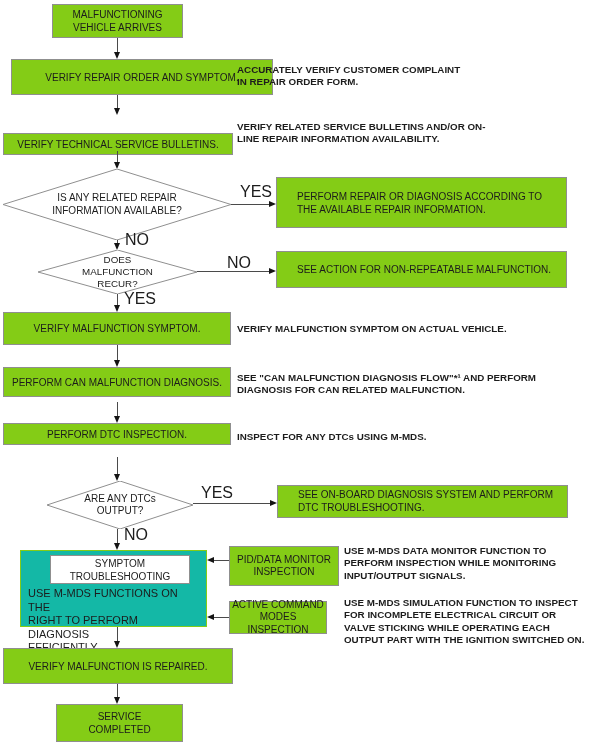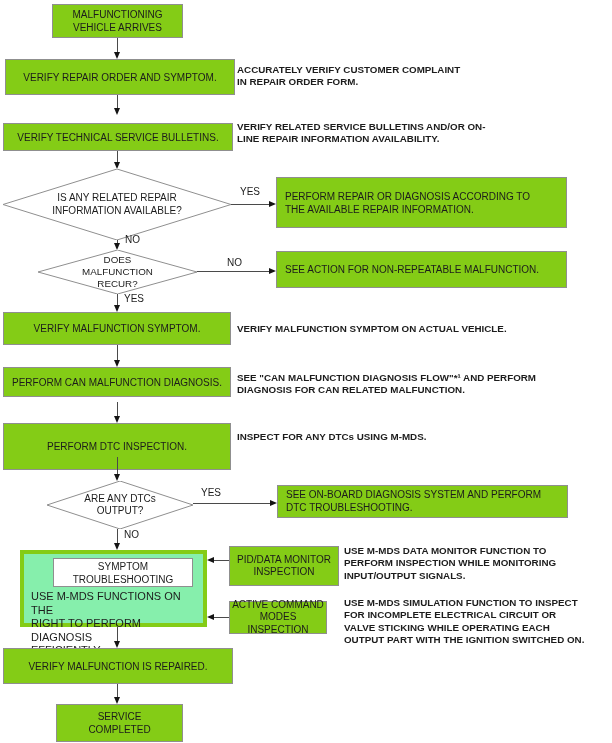--- a/index.html
+++ b/index.html
@@ -4,60 +4,60 @@
 <style>
   * { margin:0; padding:0; box-sizing:border-box; }
   html,body { background:#fff; }
   body { width:612px; height:743px; position:relative; overflow:hidden;
          font-family:"Liberation Sans","DejaVu Sans",sans-serif; color:#1c1c1c; }
   .canvas { position:absolute; left:0; top:0; width:612px; height:743px; background:#fff; }
 
   .box { position:absolute; border:1px solid #8f8f8f; background:#84cc16;
          display:flex; align-items:center; justify-content:center;
          text-align:center; font-size:10px; line-height:13px; white-space:pre-line; }
-  .box.leftpad { justify-content:flex-start; text-align:left; padding-left:8px; }
+  .box.leftpad { justify-content:flex-start; text-align:left; padding-left:20px; }
 
   .note { position:absolute; font-size:9.8px; line-height:12.4px; white-space:pre-line;font-weight:bold; }
-  .lbl  { position:absolute; font-size:10px; line-height:10px; }
+  .lbl  { position:absolute; font-size:16px; line-height:10px; }
 
   .diamond { position:absolute; }
   .diamond svg { position:absolute; left:0; top:0; width:100%; height:100%; display:block; }
   .diamond .dtext { position:absolute; left:0; top:0; right:0; bottom:0;
         display:flex; align-items:center; justify-content:center;
         text-align:center; font-size:10px; line-height:12.5px; white-space:pre-line; }
 
   .av { position:absolute; width:1px; background:#4a4a4a; }
   .av::after { content:""; position:absolute; left:-3px; bottom:-7px; width:0; height:0;
         border-left:3.5px solid transparent; border-right:3.5px solid transparent;
         border-top:7px solid #141414; }
   .ah { position:absolute; height:1px; background:#4a4a4a; }
   .ah.r::after { content:""; position:absolute; right:-7px; top:-3px; width:0; height:0;
         border-top:3.5px solid transparent; border-bottom:3.5px solid transparent;
         border-left:7px solid #141414; }
   .ah.l::before { content:""; position:absolute; left:-7px; top:-3px; width:0; height:0;
         border-top:3.5px solid transparent; border-bottom:3.5px solid transparent;
         border-right:7px solid #141414; }
 
-  .bigbox { position:absolute; border:4px solid #84cc16; background:#86efac; }
+  .bigbox { position:absolute; border:1px solid #84cc16; background:#14b8a6; }
   .innerbox { position:absolute; border:1px solid #8f8f8f; background:#fff;
         display:flex; align-items:center; justify-content:center;
         text-align:center; font-size:10px; line-height:13px; white-space:pre-line; }
   .bigbody { position:absolute; font-size:11px; line-height:13.5px; white-space:pre-line; }
 </style>
 </head>
 <body>
 
 <div class="canvas">
 
   <div class="box" style="left:52px;top:4px;width:131px;height:34px">MALFUNCTIONING
 VEHICLE ARRIVES</div>
 
-  <div class="box" style="left:5px;top:59px;width:230px;height:36px">VERIFY REPAIR ORDER AND SYMPTOM.</div>
+  <div class="box" style="left:11px;top:59px;width:262px;height:36px">VERIFY REPAIR ORDER AND SYMPTOM.</div>
 
-  <div class="box" style="left:3px;top:123px;width:230px;height:28px">VERIFY TECHNICAL SERVICE BULLETINS.</div>
+  <div class="box" style="left:3px;top:133px;width:230px;height:22px">VERIFY TECHNICAL SERVICE BULLETINS.</div>
 
   <div class="diamond" style="left:3px;top:169px;width:228px;height:71px">
     <svg viewBox="0 0 100 100" preserveAspectRatio="none">
       <polygon points="50,0 100,50 50,100 0,50" fill="#ffffff" stroke="#8f8f8f" vector-effect="non-scaling-stroke"></polygon>
     </svg>
     <div class="dtext">IS ANY RELATED REPAIR
 INFORMATION AVAILABLE?</div>
   </div>
 
   <div class="diamond" style="left:38px;top:250px;width:159px;height:44px">
@@ -66,21 +66,21 @@
     </svg>
     <div class="dtext" style="font-size:9.8px;line-height:12px">DOES
 MALFUNCTION
 RECUR?</div>
   </div>
 
   <div class="box" style="left:3px;top:312px;width:228px;height:33px">VERIFY MALFUNCTION SYMPTOM.</div>
 
   <div class="box" style="left:3px;top:367px;width:228px;height:30px">PERFORM CAN MALFUNCTION DIAGNOSIS.</div>
 
-  <div class="box" style="left:3px;top:423px;width:228px;height:47px">PERFORM DTC INSPECTION.</div>
+  <div class="box" style="left:3px;top:423px;width:228px;height:22px">PERFORM DTC INSPECTION.</div>
 
   <div class="diamond" style="left:47px;top:481px;width:146px;height:48px">
     <svg viewBox="0 0 100 100" preserveAspectRatio="none">
       <polygon points="50,0 100,50 50,100 0,50" fill="#ffffff" stroke="#8f8f8f" vector-effect="non-scaling-stroke"></polygon>
     </svg>
     <div class="dtext">ARE ANY DTCs
 OUTPUT?</div>
   </div>
 
   <div class="bigbox" style="left:20px;top:550px;width:187px;height:77px">

